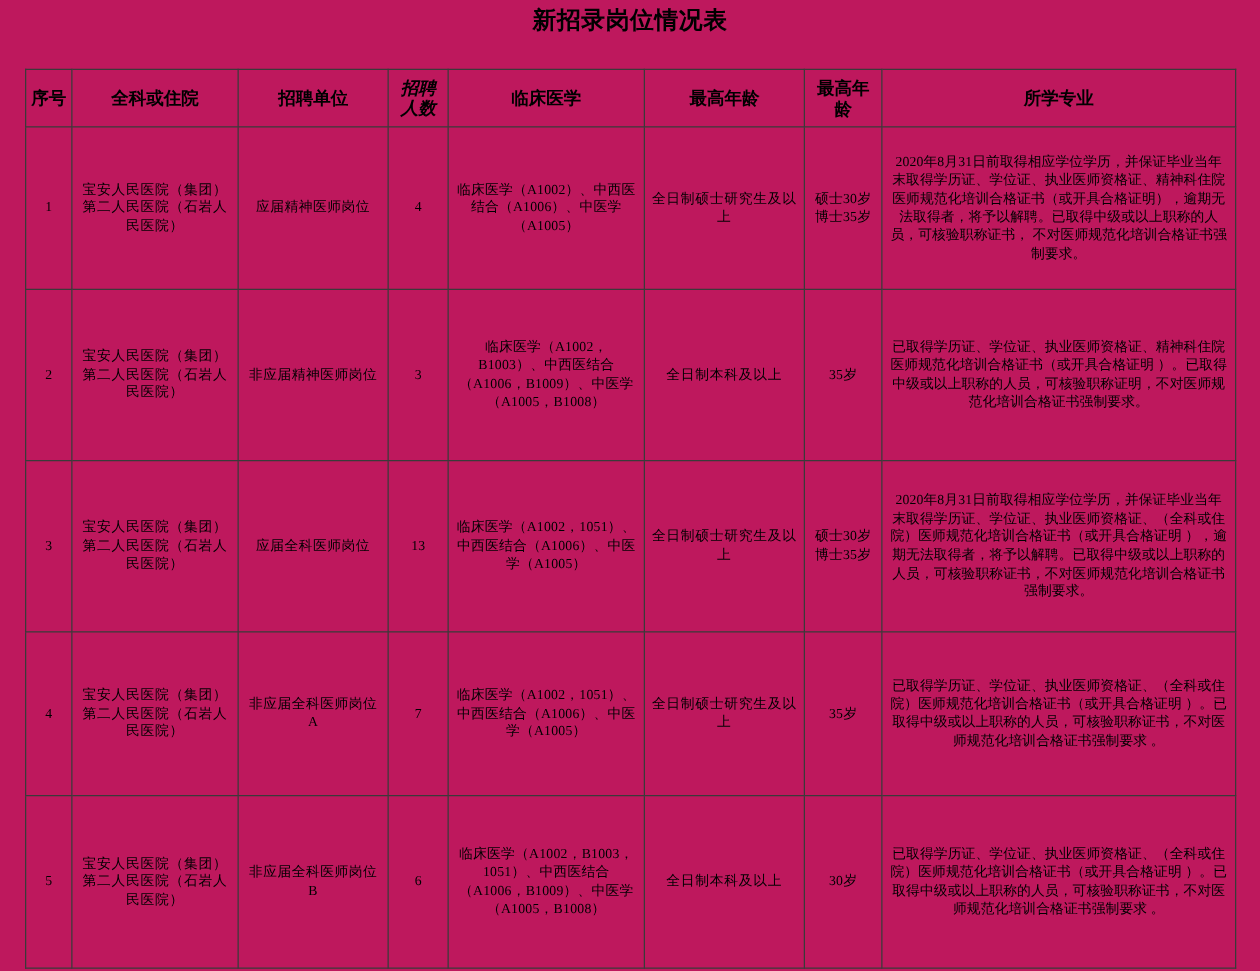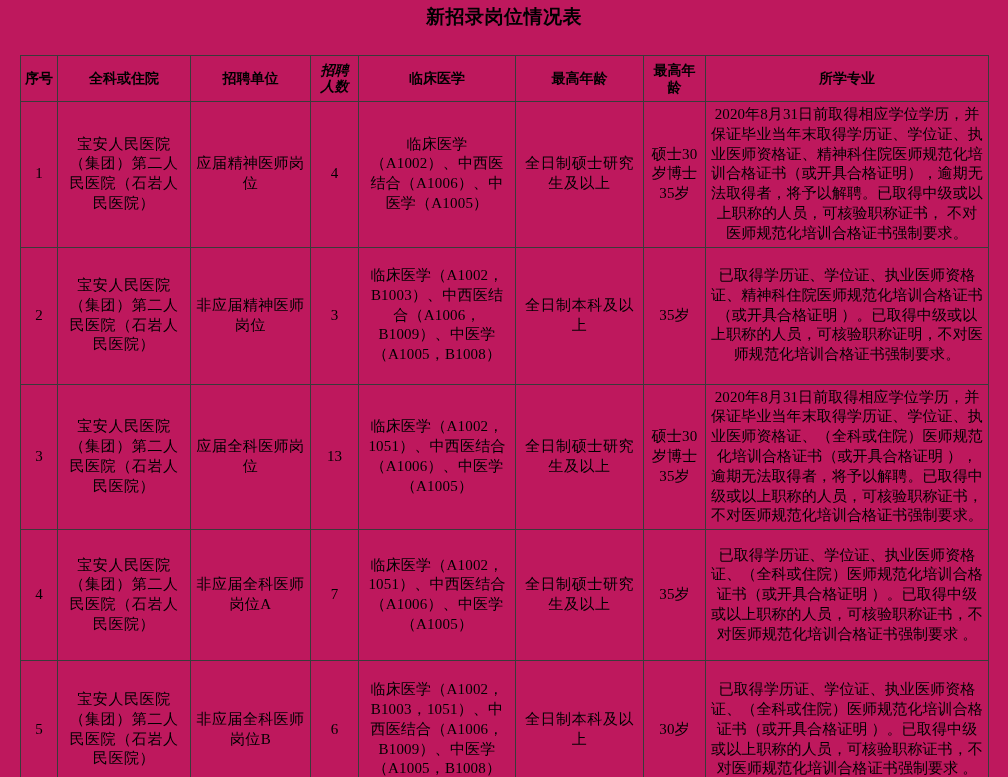--- a/index.html
+++ b/index.html
@@ -44,21 +44,21 @@
     border-collapse: collapse;
     table-layout: fixed;
     border: 1.6px solid #000;
   }
   table.jobs th,
   table.jobs td {
     border: 1px solid #3a3a3a;
     padding: 3px 5px;
     vertical-align: middle;
     text-align: center;
-    font-size: 15px;
+    font-size: 11px;
     line-height: 1.32;
     font-family: "Liberation Serif", "DejaVu Serif", serif;
   }
   table.jobs th {
     font-family: "Liberation Sans", "DejaVu Sans", sans-serif;
     font-weight: bold;
     font-size: 14px;
     height: 46px;
     padding: 2px 3px;
     line-height: 1.18;

